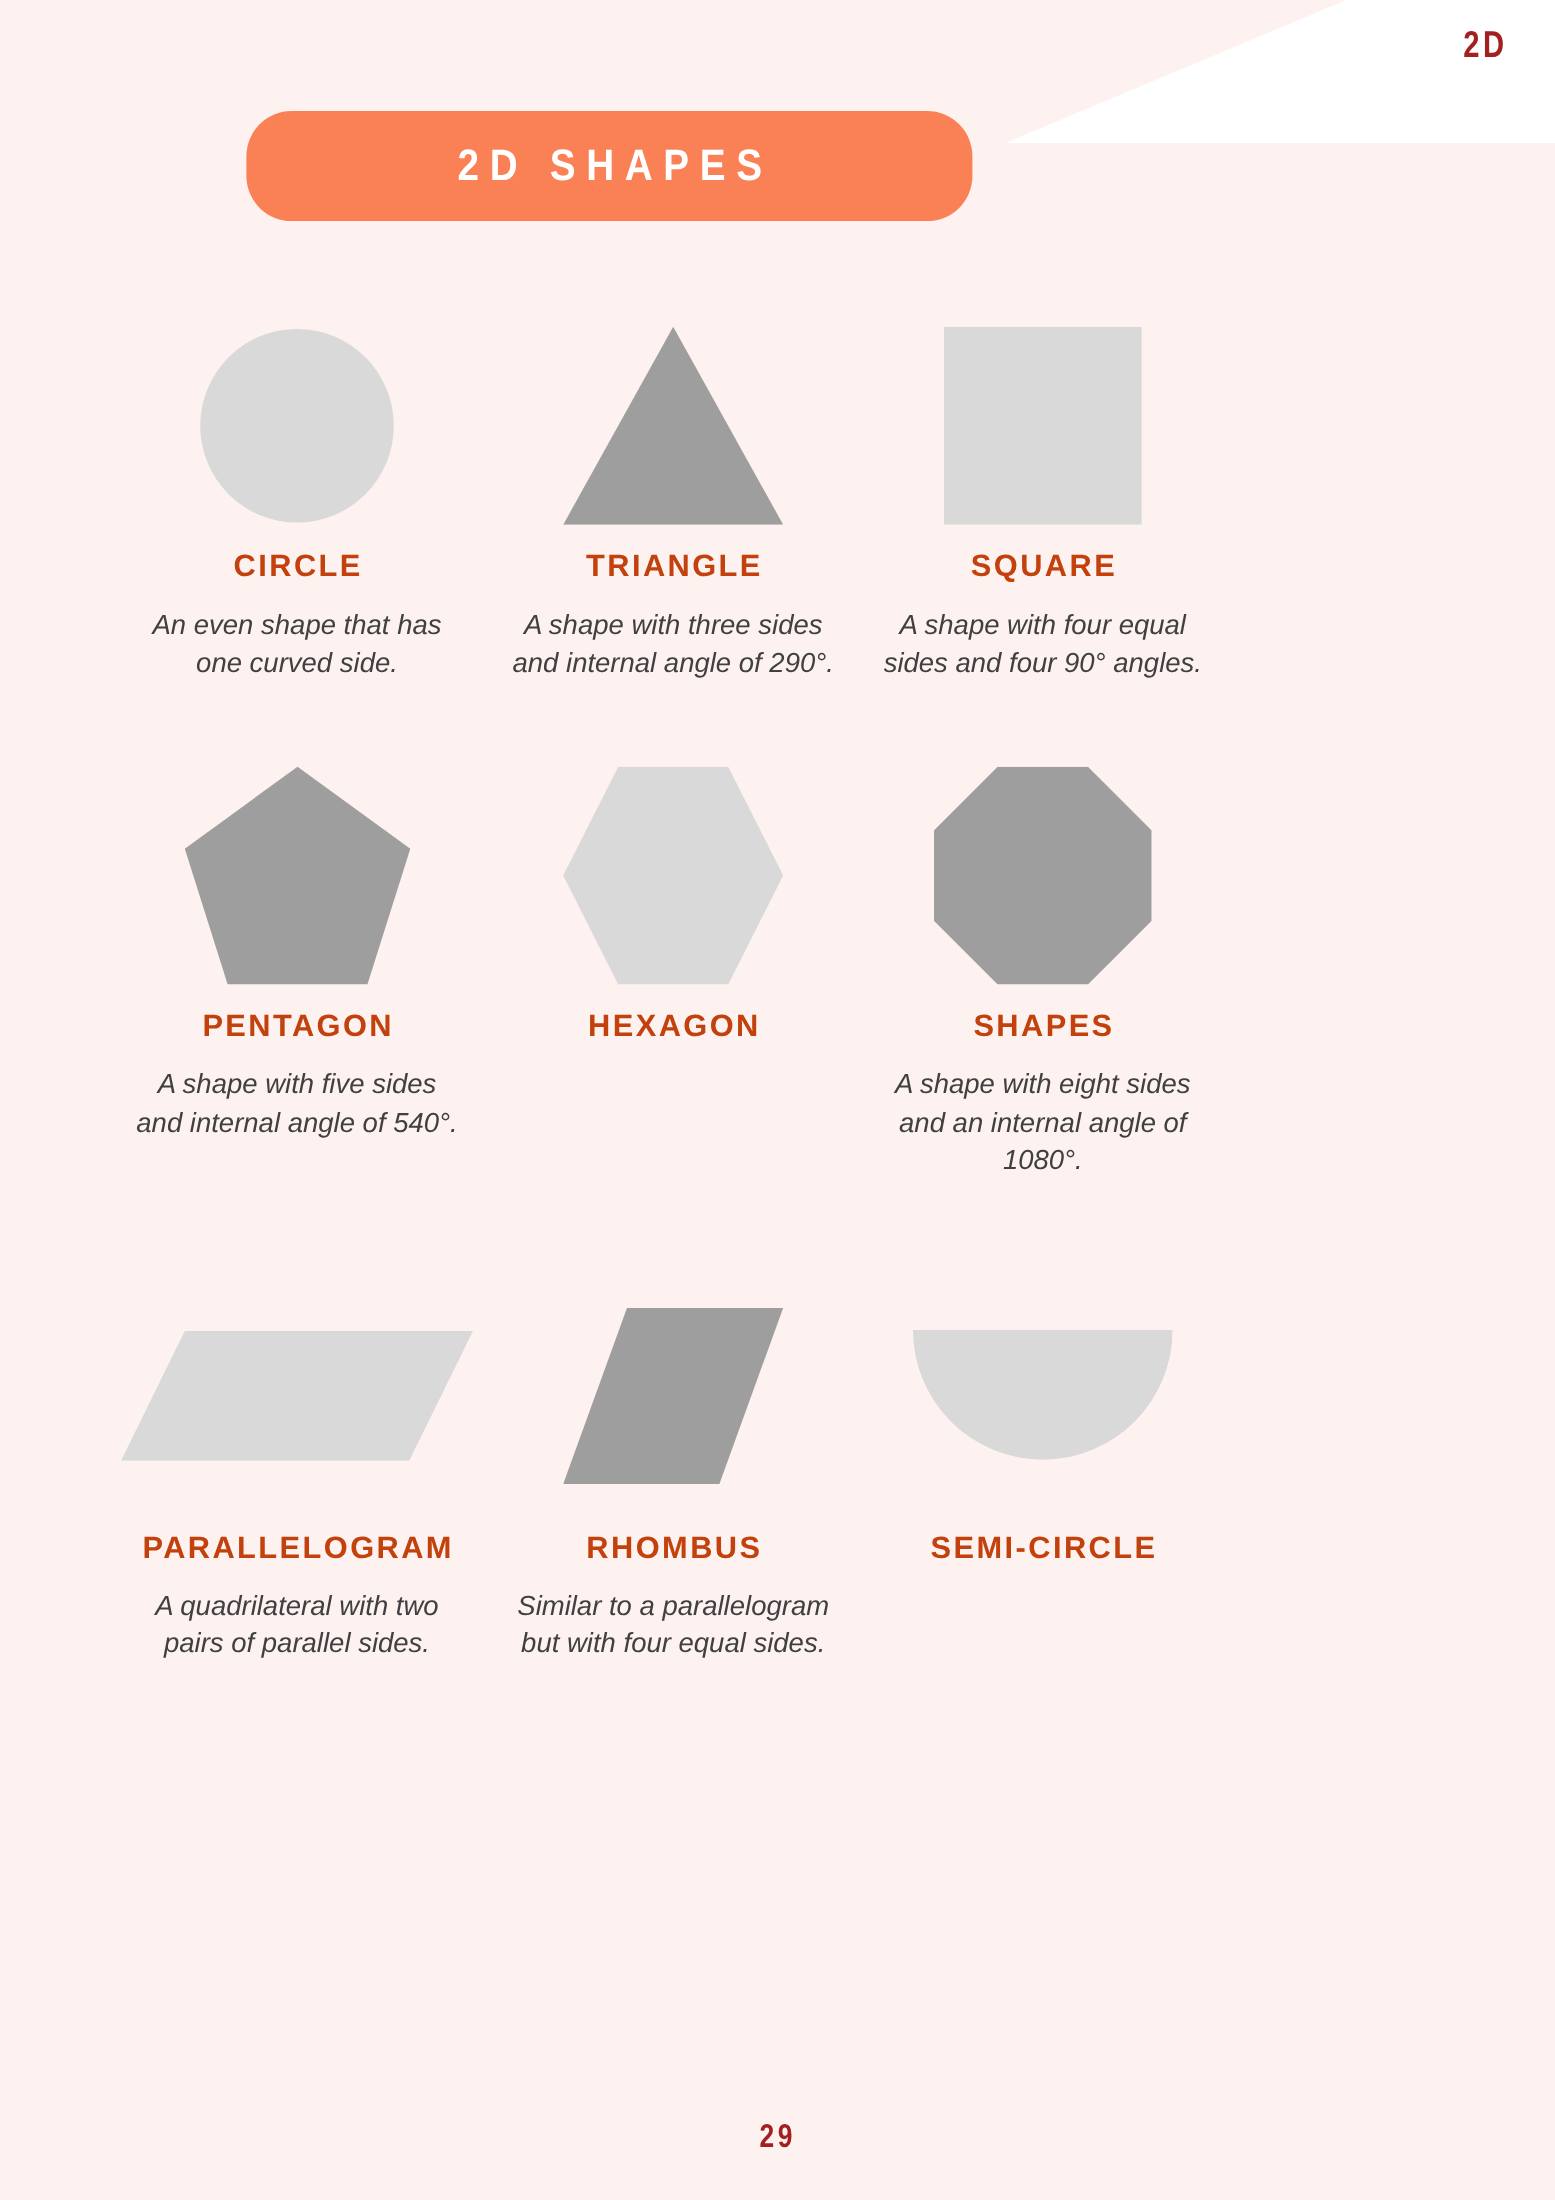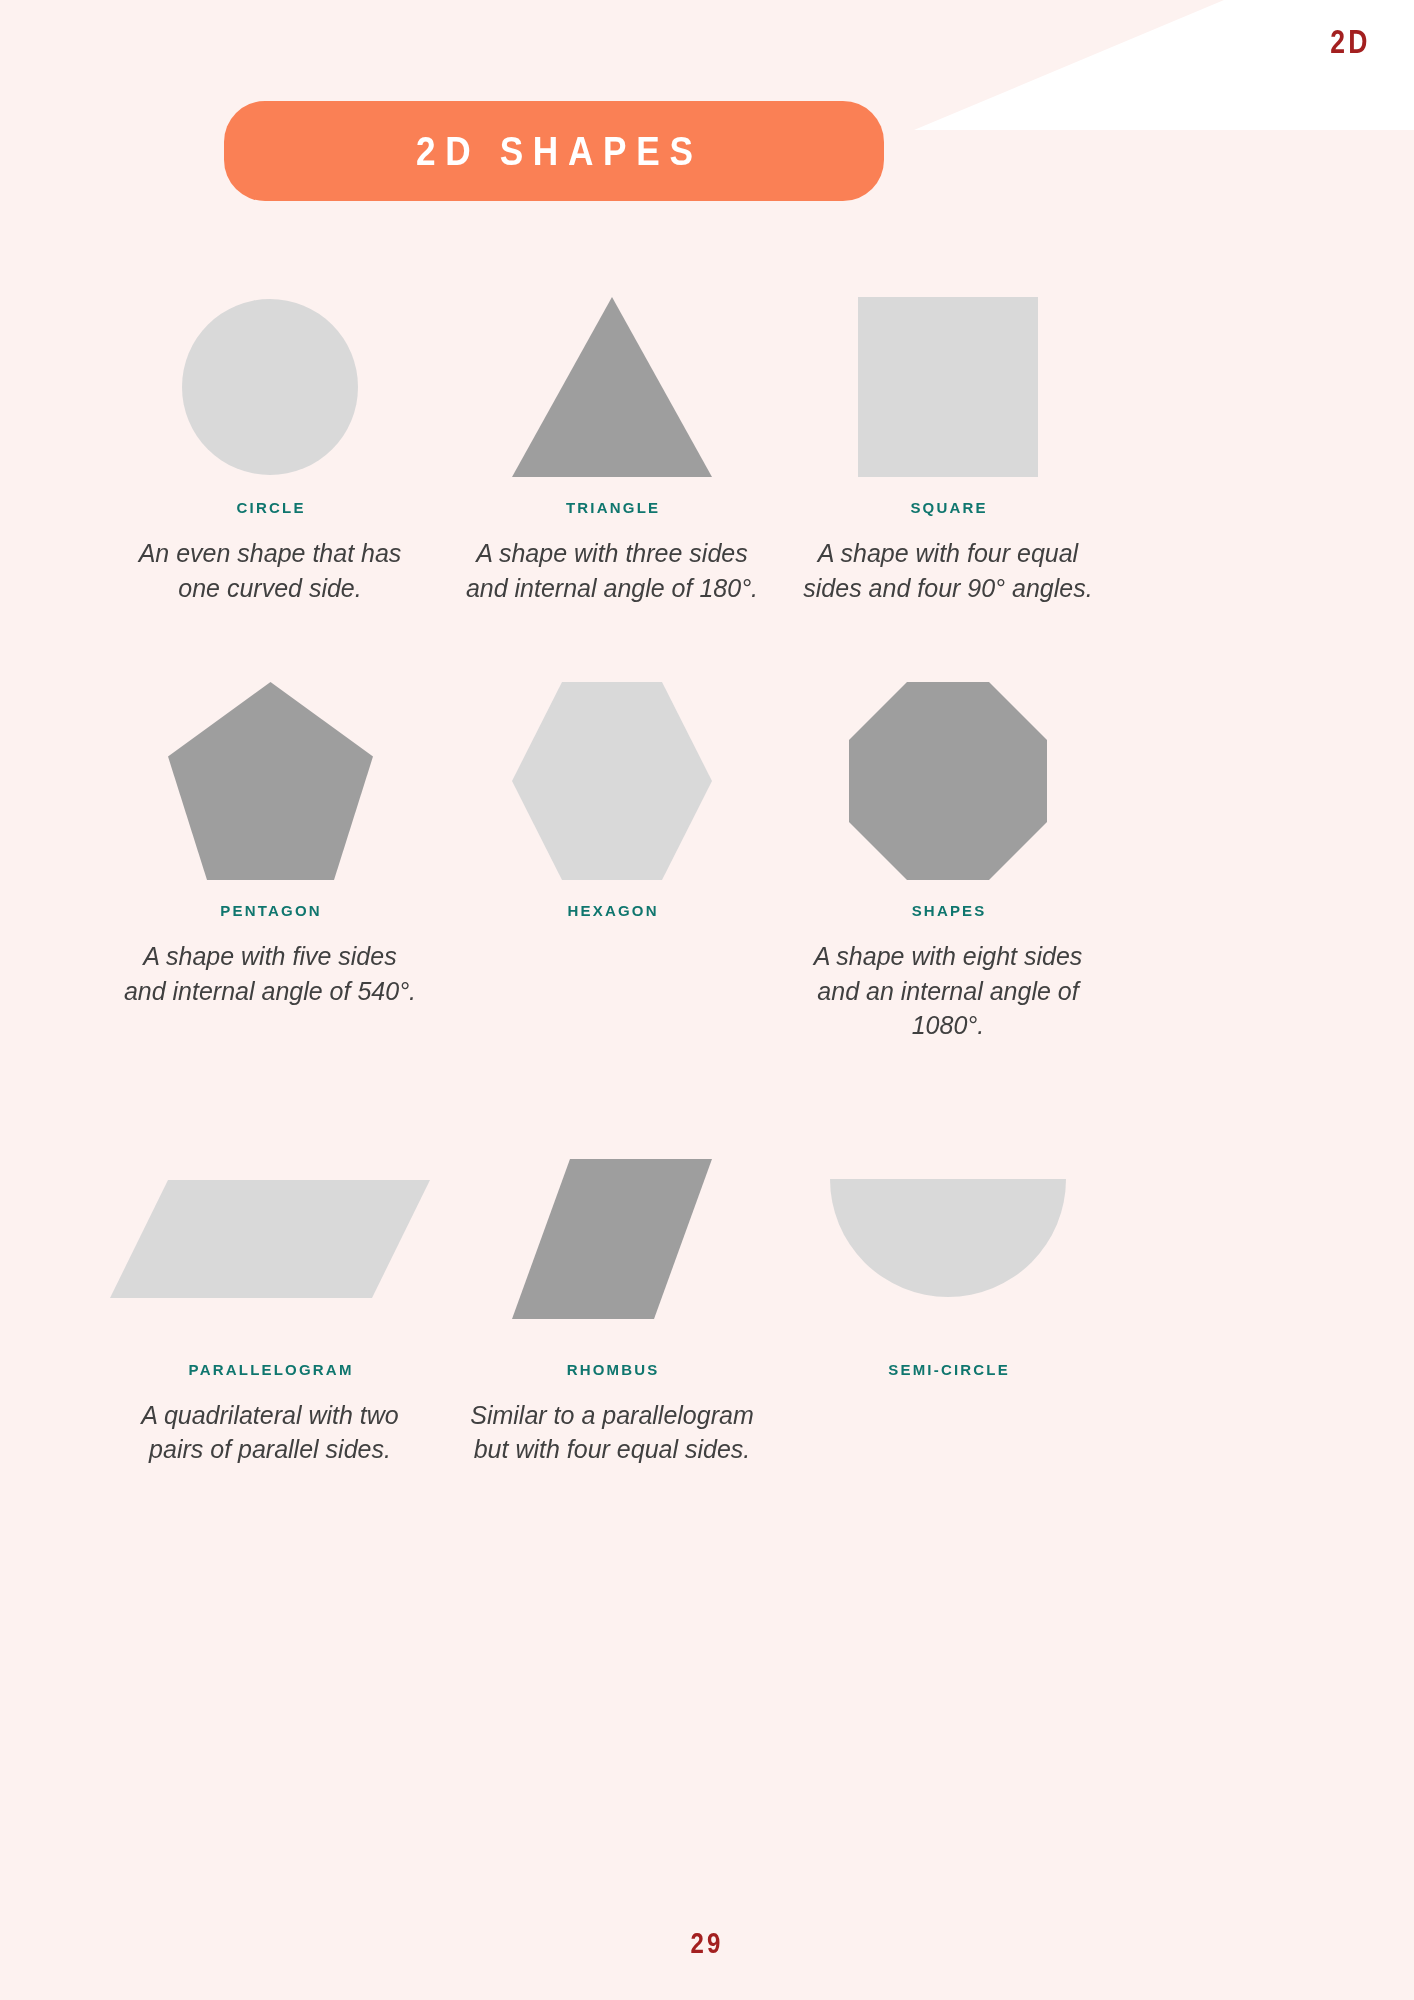--- a/index.html
+++ b/index.html
@@ -86,24 +86,24 @@
     display: flex;
     align-items: flex-end;
     justify-content: center;
     margin-bottom: 22px;
   }
   .row-3 .shape-art {
     height: 200px;
     align-items: center;
   }
   .shape-label {
-    color: #0f766e;
-    font-family: "Liberation Sans Narrow", "Liberation Sans", sans-serif;
-    font-weight: bold;
-    font-size: 15px;
+    color: #c2410c;
+    font-family: "Liberation Sans Narrow", "Liberation Sans", sans-serif;
+    font-weight: bold;
+    font-size: 28px;
     letter-spacing: 2.2px;
     text-indent: 2.2px;
     margin-bottom: 20px;
     text-align: left;
     white-space: nowrap;
   }
   .shape-desc {
     color: #404040;
     font-size: 25px;
     line-height: 1.38;
@@ -151,21 +151,21 @@
     <div class="shape-desc">An even shape that has one curved side.</div>
   </div>
 
   <div class="shape-cell row-1">
     <div class="shape-art">
       <svg width="200" height="180" viewBox="0 0 200 180" aria-hidden="true">
         <polygon points="100,0 200,180 0,180" fill="#9e9e9e"></polygon>
       </svg>
     </div>
     <div class="shape-label">TRIANGLE</div>
-    <div class="shape-desc">A shape with three sides and internal angle of 180°.</div>
+    <div class="shape-desc">A shape with three sides and internal angle of 290°.</div>
   </div>
 
   <div class="shape-cell row-1">
     <div class="shape-art">
       <svg width="180" height="180" viewBox="0 0 180 180" aria-hidden="true">
         <rect x="0" y="0" width="180" height="180" fill="#d9d9d9"></rect>
       </svg>
     </div>
     <div class="shape-label">SQUARE</div>
     <div class="shape-desc">A shape with four equal sides and four 90° angles.</div>

